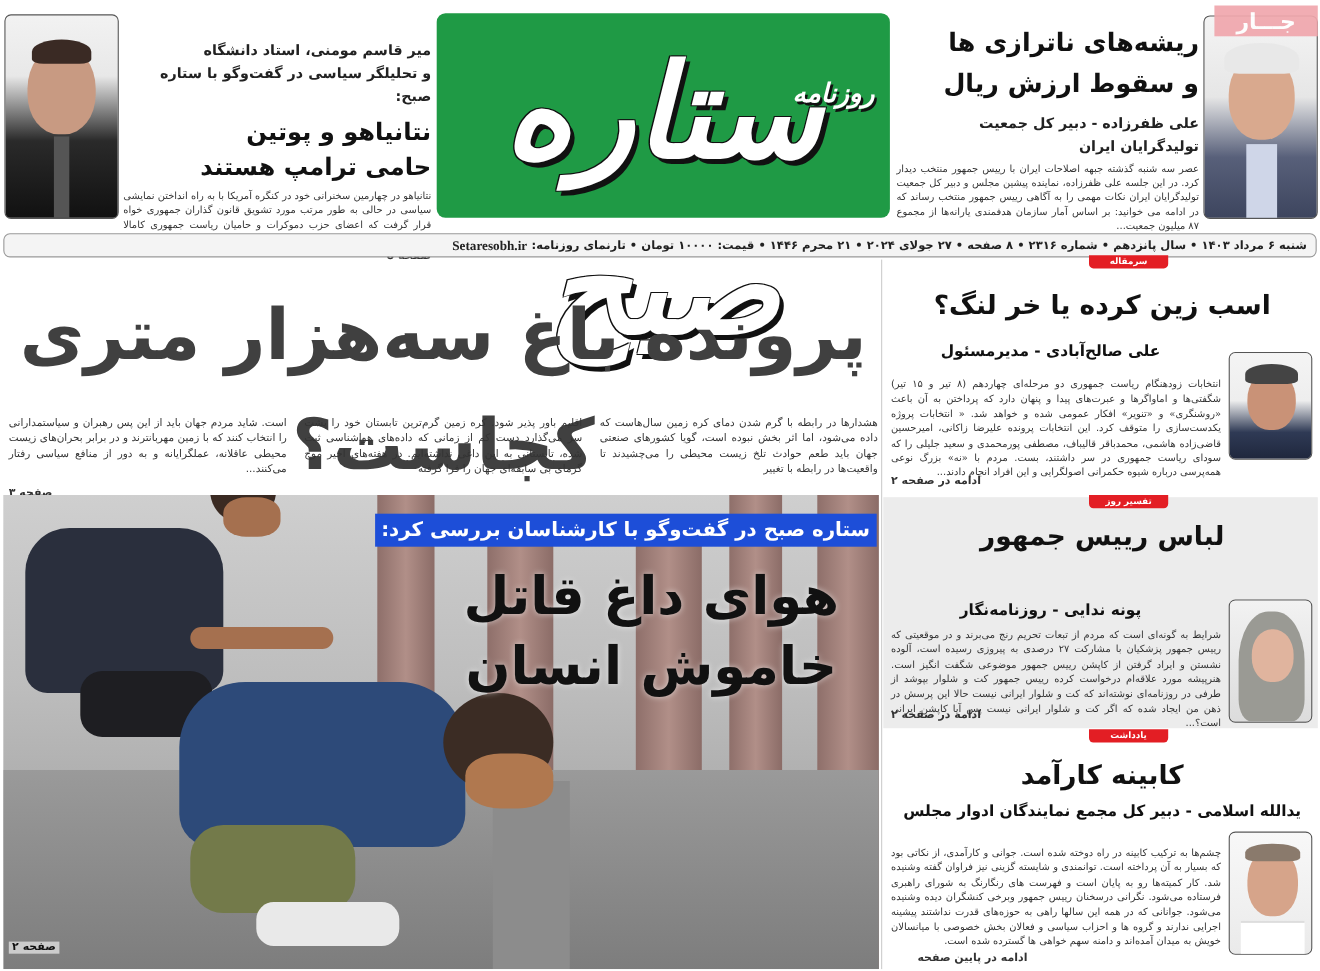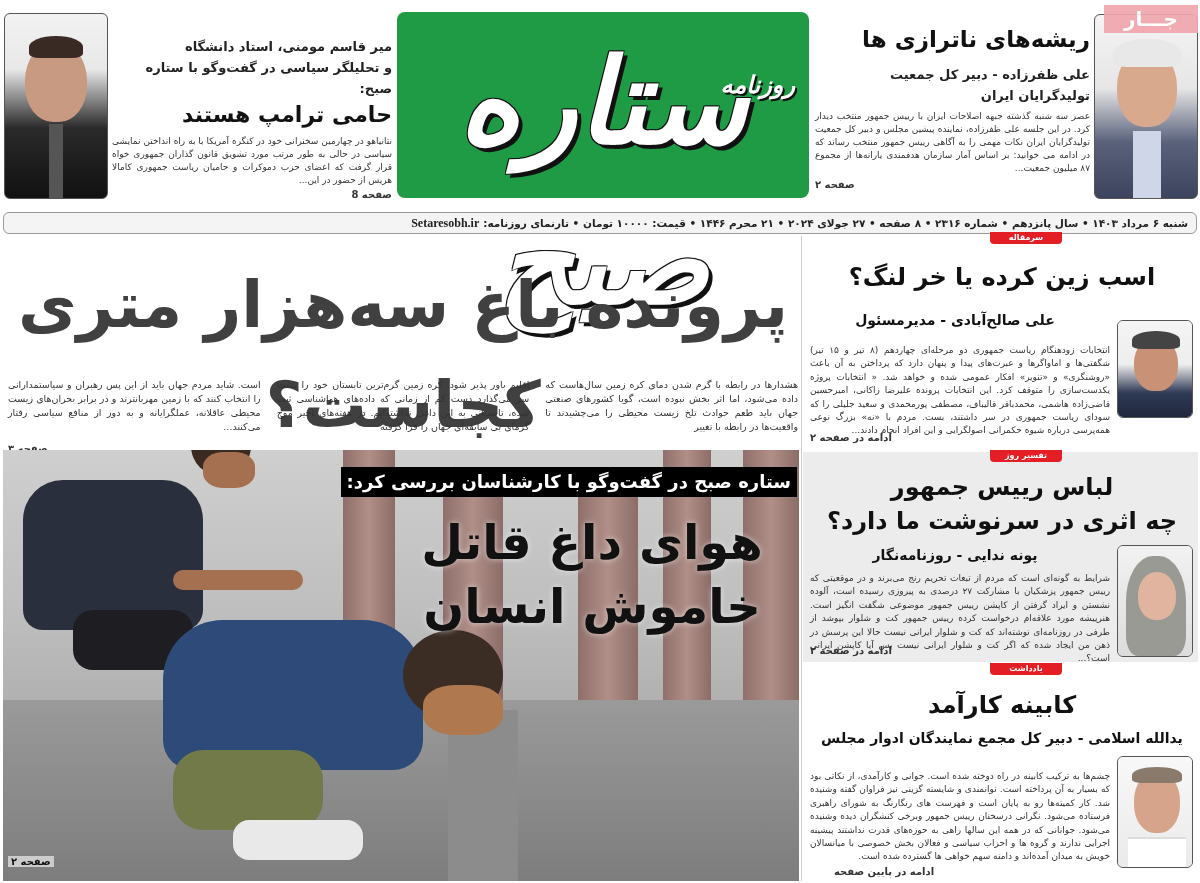--- a/index.html
+++ b/index.html
@@ -79,21 +79,21 @@
   .main-photo {
     left: 3px; top: 450px; width: 796px; height: 431px;
     background:
       linear-gradient(90deg, rgba(255,255,255,0.0) 0%, rgba(255,255,255,0.0) 100%),
       linear-gradient(180deg,#cfcfcf 0%,#bdbdbd 40%,#a9a9a9 70%,#cfcfcf 100%);
     overflow: hidden;
   }
   .pillar { position: absolute; background: linear-gradient(90deg,#8e6f6a,#b18f88,#8b6c67); }
   .boy { position: absolute; }
   .photo-kicker {
-    right: 4px; top: 467px; background: #000000; color: #fff;
+    right: 4px; top: 467px; background: #1d4ed8; color: #fff;
     font-size: 18px; font-weight: bold; line-height: 30px; padding: 0 6px;
   }
   .photo-head {
     right: 20px; top: 510px; width: 380px; text-align: center;
     font-size: 48px; font-weight: bold; line-height: 64px; color: #111;
     text-shadow: 0 0 6px rgba(255,255,255,0.6);
   }
   .photo-page { left: 8px; top: 856px; font-size: 10px; font-weight: bold; color: #111;
     background: rgba(255,255,255,0.6); padding: 0 3px; }
 
@@ -122,33 +122,35 @@
 </div>
 
 <div class="abs tl-photo">
   <div class="face" style="left:20px;top:28px;width:62px;height:80px;background:#c89a82;"></div>
   <div class="face" style="left:24px;top:22px;width:54px;height:22px;background:#3a2a24;border-radius:50% 50% 20% 20%;"></div>
   <div style="position:absolute;left:44px;top:110px;width:14px;height:76px;background:#555;"></div>
 </div>
 <div class="abs tl-text">
   <div class="kicker">میر قاسم مومنی، استاد دانشگاه</div>
   <div class="kicker">و تحلیلگر سیاسی در گفت‌وگو با ستاره صبح:</div>
+  <div class="teaser-title" style="margin-top:6px;">نتانیاهو و پوتین</div>
   <div class="teaser-title">حامی ترامپ هستند</div>
   <div class="body-small" style="margin-top:4px;">نتانیاهو در چهارمین سخنرانی خود در کنگره آمریکا با به راه انداختن نمایشی سیاسی در حالی به طور مرتب مورد تشویق قانون گذاران جمهوری خواه قرار گرفت که اعضای حزب دموکرات و حامیان ریاست جمهوری کامالا هریس از حضور در این...</div>
   <div class="page-ref" style="margin-top:2px;">صفحه 8</div>
 </div>
 
 <div class="abs tr-photo">
   <div class="face" style="left:22px;top:34px;width:60px;height:78px;background:#d9a98e;"></div>
   <div class="face" style="left:18px;top:24px;width:68px;height:28px;background:#e8e8e8;border-radius:50% 50% 20% 20%;"></div>
   <div style="position:absolute;left:38px;top:116px;width:28px;height:70px;background:#cfd6e8;"></div>
 </div>
 <div class="abs jar-label">جـــار</div>
 <div class="abs tr-text">
   <div class="teaser-title" style="font-size:23px;line-height:38px;">ریشه‌های ناترازی ها</div>
+  <div class="teaser-title" style="font-size:23px;line-height:38px;">و سقوط ارزش ریال</div>
   <div class="kicker" style="margin-top:6px;">علی ظفرزاده - دبیر کل جمعیت تولیدگرایان ایران</div>
   <div class="body-small" style="margin-top:4px;">عصر سه شنبه گذشته جبهه اصلاحات ایران با رییس جمهور منتخب دیدار کرد. در این جلسه علی ظفرزاده، نماینده پیشین مجلس و دبیر کل جمعیت تولیدگرایان ایران نکات مهمی را به آگاهی رییس جمهور منتخب رساند که در ادامه می خوانید: بر اساس آمار سازمان هدفمندی یارانه‌ها از مجموع ۸۷ میلیون جمعیت...</div>
   <div class="page-ref" style="margin-top:4px;text-align:left;">صفحه ۲</div>
 </div>
 
 <div class="abs date-bar">
   <span>شنبه ۶ مرداد ۱۴۰۳ • سال پانزدهم • شماره ۲۳۱۶ • ۸ صفحه • ۲۷ جولای ۲۰۲۴ • ۲۱ محرم ۱۴۴۶ • قیمت: ۱۰۰۰۰ تومان • تارنمای روزنامه:</span>
   <span class="site">Setaresobh.ir</span>
 </div>
 
@@ -202,21 +204,20 @@
     <div class="face" style="left:14px;top:10px;width:48px;height:18px;background:#444;border-radius:50% 50% 20% 20%;"></div>
   </div>
 </div>
 <div class="abs rc-body" style="left:810px;top:344px;width:300px;">انتخابات زودهنگام ریاست جمهوری دو مرحله‌ای چهاردهم (۸ تیر و ۱۵ تیر) شگفتی‌ها و اماواگرها و عبرت‌های پیدا و پنهان دارد که پرداختن به آن باعث «روشنگری» و «تنویر» افکار عمومی شده و خواهد شد. « انتخابات پروژه یکدست‌سازی را متوقف کرد. این انتخابات پرونده علیرضا زاکانی، امیرحسین قاضی‌زاده هاشمی، محمدباقر قالیباف، مصطفی پورمحمدی و سعید جلیلی را که سودای ریاست جمهوری در سر داشتند، بست. مردم با «نه» بزرگ نوعی همه‌پرسی درباره شیوه حکمرانی اصولگرایی و این افراد انجام دادند...</div>
 <div class="abs page-ref" style="left:810px;top:432px;">ادامه در صفحه ۲</div>
 
 <div class="abs gray-panel"></div>
 <div class="abs section-tag" style="left:990px;top:450px;">تفسیر روز</div>
 <div class="abs rc-title" style="left:808px;top:470px;width:388px;line-height:34px;">
   <div>لباس رییس جمهور</div>
-  <div>چه اثری در سرنوشت ما دارد؟</div>
 </div>
 <div class="abs rc-byline" style="left:820px;top:547px;width:270px;">پونه ندایی - روزنامه‌نگار</div>
 <div class="abs rc-photo" style="left:1117px;top:545px;height:112px;">
   <div style="position:relative;width:100%;height:100%;background:linear-gradient(180deg,#f2f2f2,#dcdcdc);">
     <div class="face" style="left:8px;top:10px;width:60px;height:100px;background:#9a9a94;border-radius:45% 45% 20% 20%;"></div>
     <div class="face" style="left:20px;top:26px;width:38px;height:48px;background:#e0b49e;"></div>
   </div>
 </div>
 <div class="abs rc-body" style="left:810px;top:572px;width:300px;">شرایط به گونه‌ای است که مردم از تبعات تحریم رنج می‌برند و در موقعیتی که رییس جمهور پزشکیان با مشارکت ۲۷ درصدی به پیروزی رسیده است، آلوده نشستن و ایراد گرفتن از کاپشن رییس جمهور موضوعی شگفت انگیز است. هنرپیشه مورد علاقه‌ام درخواست کرده رییس جمهور کت و شلوار بپوشد از طرفی در روزنامه‌ای نوشته‌اند که کت و شلوار ایرانی نیست حالا این پرسش در ذهن من ایجاد شده که اگر کت و شلوار ایرانی نیست پس آیا کاپشن ایرانی است؟...</div>
 <div class="abs page-ref" style="left:810px;top:645px;">ادامه در صفحه ۲</div>

